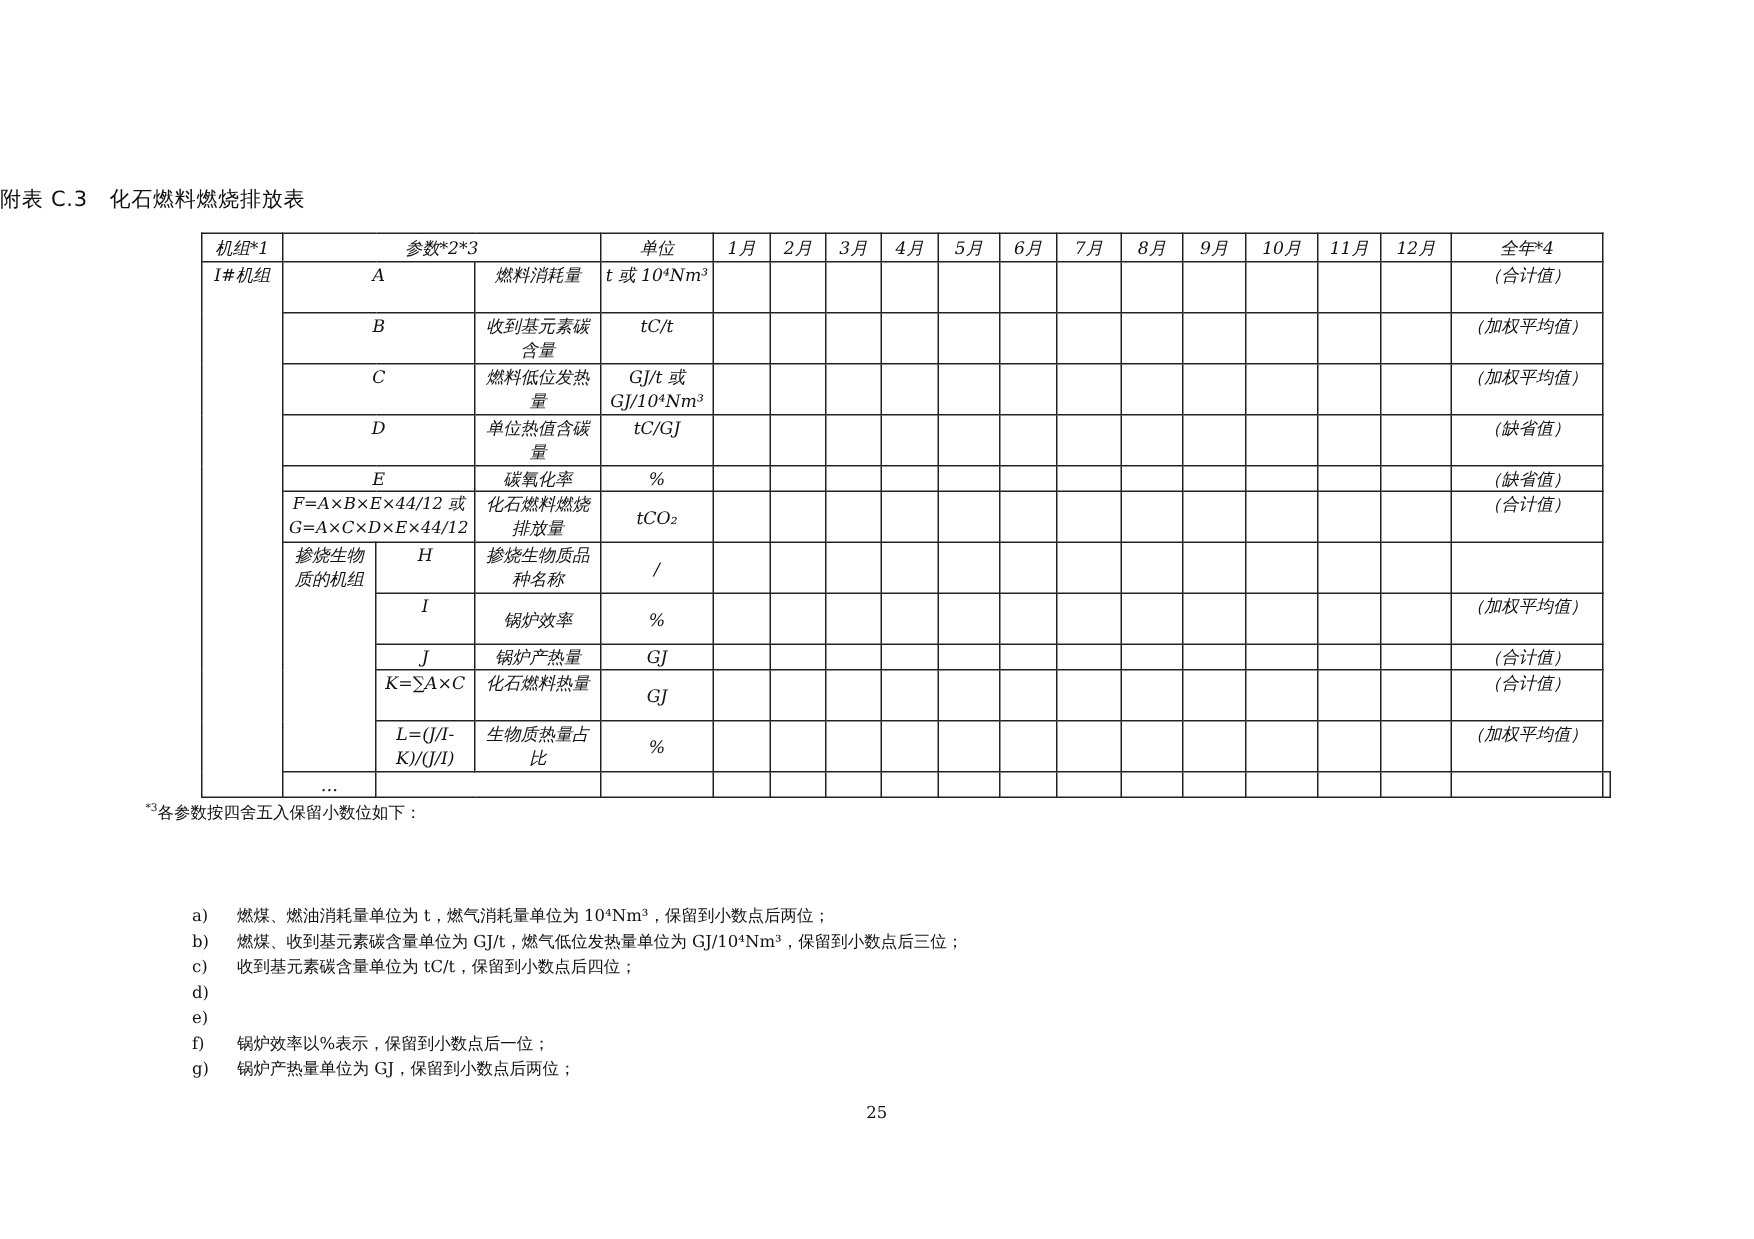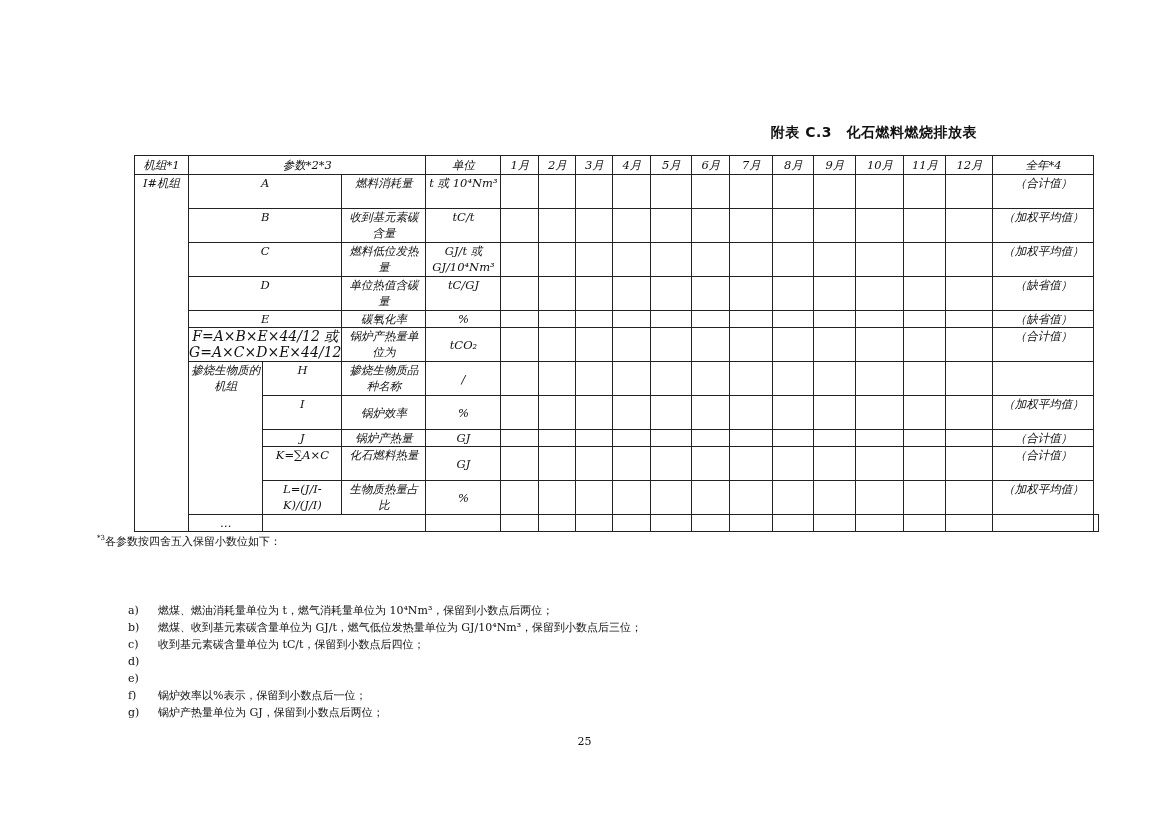--- a/index.html
+++ b/index.html
@@ -1,19 +1,19 @@
 <!DOCTYPE html>
 <html><head>
 <meta charset="utf-8">
 <style>
   html, body { margin:0; padding:0; background:#ffffff; }
   body { width:1169px; height:826px; position:relative; overflow:hidden;
          font-family:"DejaVu Serif","Liberation Serif",serif; color:#111; }
-  .title { position:absolute; top:124px; left:0; width:977px; text-align:right;
-           font-family:"DejaVu Sans","Liberation Sans",sans-serif; font-size:14px; font-weight:bold; letter-spacing:0.5px; }
+  .title { position:absolute; top:124px; left:0; width:977px; text-align:left;
+           font-family:"DejaVu Sans","Liberation Sans",sans-serif; font-size:14px; font-weight:normal; letter-spacing:0.5px; }
   table.main { position:absolute; left:134px; top:155px; border-collapse:collapse;
                font-size:11.5px; line-height:16px; table-layout:fixed;font-style:italic; }
   table.main td { border:1px solid #222; padding:0 2px; text-align:center; vertical-align:top; overflow:hidden; }
   table.main td.vm { vertical-align:middle; }
   table.main tr.hdr td { height:18px; vertical-align:middle; }
   sup { font-size:7px; line-height:0; vertical-align:super; }
   .notes { position:absolute; left:97px; top:533px; font-size:11px; line-height:18.5px; }
   .notes .hd { }
   .notes .fn { }
   .list { position:absolute; left:128px; top:602px; font-size:11px; line-height:17px; }
@@ -157,22 +157,22 @@
         <td></td>
         <td></td>
         <td></td>
         <td></td>
         <td></td>
         <td></td>
     <td>（缺省值）</td>
   </tr>
 
   <tr style="height:34px">
-    <td colspan="2" style="font-size:14px;padding:0">F=A×B×E×44/12 或 G=A×C×D×E×44/12</td>
-    <td>锅炉产热量单位为</td>
+    <td colspan="2" style="font-size:11px;padding:0">F=A×B×E×44/12 或 G=A×C×D×E×44/12</td>
+    <td>化石燃料燃烧排放量</td>
     <td class="vm">tCO₂</td>
     <td></td>
         <td></td>
         <td></td>
         <td></td>
         <td></td>
         <td></td>
         <td></td>
         <td></td>
         <td></td>

